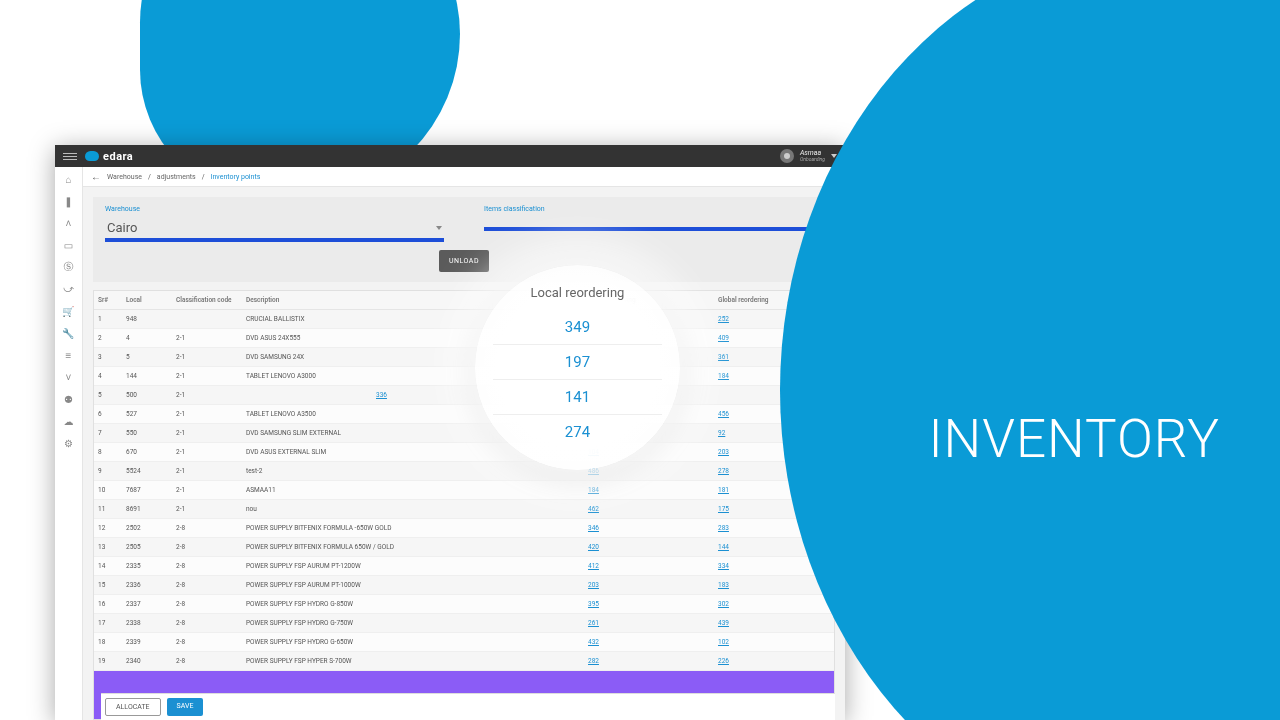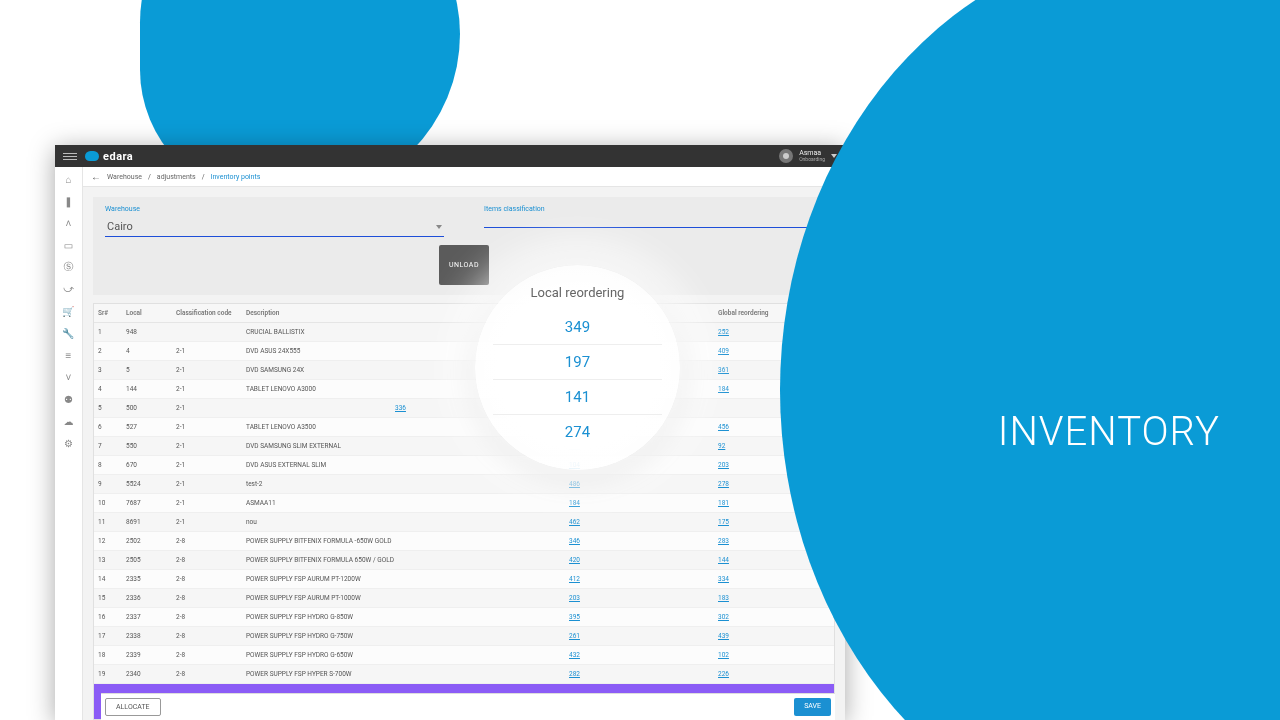--- a/index.html
+++ b/index.html
@@ -4,73 +4,73 @@
 <style>
   * { box-sizing: border-box; margin: 0; padding: 0; }
   html, body { width: 1280px; height: 720px; overflow: hidden; font-family: -apple-system, "Segoe UI", Roboto, Arial, sans-serif; background: #fff; }
 
   
   .blob-top { position: absolute; top: -120px; left: 140px; width: 320px; height: 320px; background: #0a9bd6; border-radius: 48% 52% 56% 44%; z-index: 0; }
   .blob-right { position: absolute; right: -280px; top: -60px; width: 780px; height: 900px; background: #0a9bd6; border-radius: 50% 50% 50% 50%; z-index: 5; }
 
   .promo {
     position: absolute; right: 60px; top: 410px; z-index: 10; color: #fff;
-    font-size: 40px; line-height: 1.1; font-weight: 300; letter-spacing: 1px;
+    font-size: 53px; line-height: 1.1; font-weight: 300; letter-spacing: 1px;
   }
   .promo .bold { font-weight: 700; }
 
   
   .app {
     position: absolute; top: 145px; left: 55px; width: 790px; height: 575px;
     background: #f3f3f3; box-shadow: 0 4px 24px rgba(0,0,0,0.35);
     z-index: 3; overflow: hidden; font-size: 8px; color: #444;
   }
 
   .topbar { height: 22px; background: #333333; color: #fff; display: flex; align-items: center; padding: 0 8px; }
   .hamburger { width: 14px; display: flex; flex-direction: column; gap: 2px; margin-right: 8px; }
   .hamburger span { height: 1px; background: #bbb; }
   .logo-cloud { width: 14px; height: 10px; background: #0a9bd6; border-radius: 6px 6px 5px 5px; margin-right: 4px; position: relative; }
   .brand { font-size: 11px; font-weight: 700; letter-spacing: 0.5px; }
   .topbar-spacer { flex: 1; }
   .avatar { width: 14px; height: 14px; border-radius: 50%; background: #777; display:flex;align-items:center;justify-content:center; margin-right:6px;}
   .avatar::before{content:"";width:6px;height:6px;border-radius:50%;background:#ccc;}
-  .user-block { display:flex;flex-direction:column;line-height:1;margin-right:6px;}
+  .user-block { display:flex;flex-direction:column;line-height:1;margin-right:6px;font-style:italic;}
   .user-name{font-size:7px;color:#eee;}
   .user-role{font-size:5px;color:#aaa;}
   .caret-down{width:0;height:0;border-left:3px solid transparent;border-right:3px solid transparent;border-top:4px solid #ccc;}
 
   .app-body { display:flex; height: calc(100% - 22px); }
   .sidebar { width: 28px; background:#fff; border-right:1px solid #e5e5e5; display:flex;flex-direction:column;align-items:center;padding-top:6px;gap:10px;}
   .sicon{ width:12px;height:12px;display:flex;align-items:center;justify-content:center;color:#888;font-size:10px;cursor:pointer;}
 
   .main { flex:1; display:flex; flex-direction:column; position:relative; }
   .breadcrumb { height:20px; background:#fff; border-bottom:1px solid #e5e5e5; display:flex;align-items:center;padding:0 8px;gap:6px;font-size:7px;color:#666;}
   .bc-back{font-size:10px;color:#555;}
   .bc-current{color:#1b90d2;}
 
   .filter-panel{ margin:10px 10px 0; background:#ebebeb; padding:8px 12px 6px; }
   .filter-row{display:flex;gap:40px;}
   .fcol{flex:1;}
   .flabel{color:#1b90d2;font-size:7px;margin-bottom:4px;}
-  .fselect{display:flex;justify-content:space-between;align-items:center;border-bottom:1px solid #1d4ed8;padding:3px 2px;font-size:11px;color:#555;}
+  .fselect{display:flex;justify-content:space-between;align-items:center;border-bottom:4px solid #1d4ed8;padding:3px 2px;font-size:13px;color:#555;}
   .fselect .tri{width:0;height:0;border-left:3px solid transparent;border-right:3px solid transparent;border-top:4px solid #888;}
   .unload-row{display:flex;justify-content:center;margin-top:8px;margin-bottom:4px;}
-  .unload-btn{background:#5b5b5b;color:#fff;font-size:7px;padding:16px 10px;border-radius:2px;letter-spacing:0.5px;}
+  .unload-btn{background:#5b5b5b;color:#fff;font-size:7px;padding:7px 10px;border-radius:2px;letter-spacing:0.5px;}
 
   .table-wrap{margin:8px 10px 0;background:#8b5cf6;border:1px solid #e0e0e0;display:flex;flex-direction:column;flex:1;overflow:hidden;}
   .view-ctrls{position:absolute;right:18px;top:118px;display:flex;gap:4px;font-size:9px;color:#555;}
   .thead{display:flex;background:#f7f7f7;border-bottom:1px solid #e5e5e5;font-size:6.5px;color:#777;font-weight:600;}
   .th,.td{padding:5px 4px;}
-  .c-n{width:28px;} .c-code{width:50px;} .c-cls{width:70px;} .c-desc{flex:1.4;} .c-loc{width:130px;} .c-glob{width:120px;margin-left:19px;}
+  .c-n{width:28px;} .c-code{width:50px;} .c-cls{width:70px;} .c-desc{flex:1.4;} .c-loc{width:130px;} .c-glob{width:120px;}
   .trow{display:flex;border-bottom:1px solid #efefef;font-size:6.5px;color:#555;}
   .trow:nth-child(even){background:#fcfcfc;}
   .trow:nth-child(odd){background:#f6f6f6;}
   .link{color:#1b90d2;text-decoration:underline;}
 
-  .footer-actions{position:absolute;right:10px;bottom:0;display:flex;gap:18px;padding:4px;background:#fff;border-top:1px solid #ddd;width:calc(100% - 28px);justify-content:space-between;margin-top:24px;}
+  .footer-actions{position:absolute;right:10px;bottom:0;display:flex;gap:6px;padding:4px;background:#fff;border-top:1px solid #ddd;width:calc(100% - 28px);justify-content:flex-start;margin-top:24px;}
   .btn{font-size:7px;padding:4px 10px;border-radius:2px;}
   .btn-outline{border:1px solid #999;color:#555;background:#fff;}
   .btn-primary{background:#1b90d2;color:#fff;}
 
   .help-tab{position:absolute;right:0;top:420px;width:12px;height:32px;background:#b3d7e8;border-radius:3px 0 0 3px;}
 
   
   .mag {
     position:absolute; left:475px; top:265px; width:205px; height:205px; border-radius:50%;
     background:#fff; box-shadow:0 0 40px 18px rgba(255,255,255,0.95), 0 6px 28px rgba(0,0,0,0.25);

